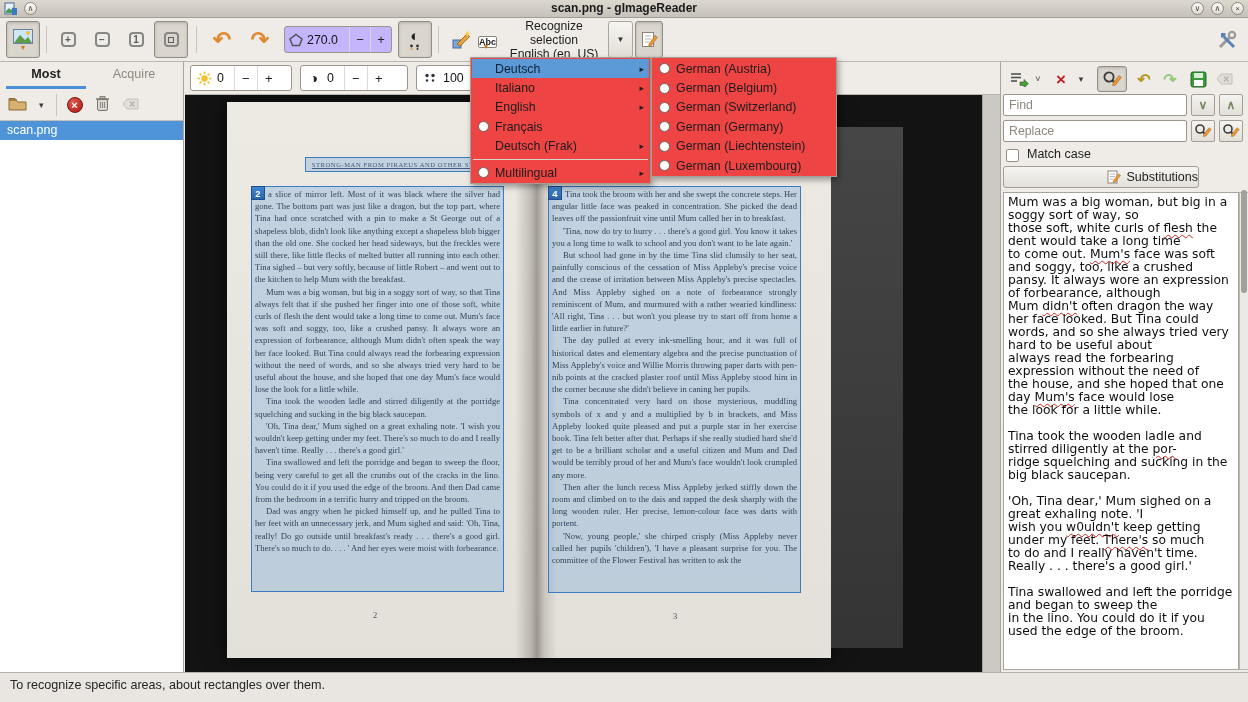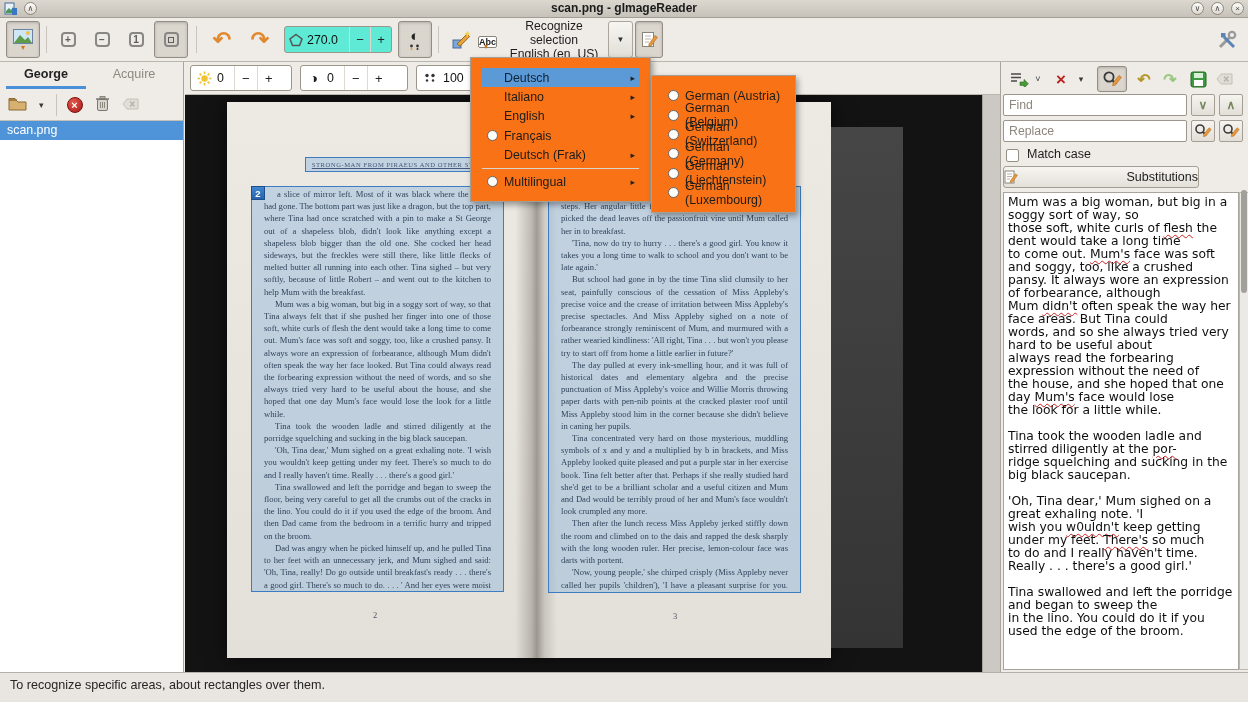--- a/index.html
+++ b/index.html
@@ -13,21 +13,21 @@
 
 .toolbar{position:absolute;left:0;top:18px;width:1248px;height:44px;background:#efece7;border-bottom:1px solid #bab6ae}
 .tbtn{position:absolute;top:3px;height:37px;display:flex;flex-direction:column;align-items:center;justify-content:center;gap:1px}
 .pressed{background:#dad6ce;border:1px solid #938d84;border-radius:3px;box-shadow:inset 0 1px 3px rgba(0,0,0,.18)}
 .raised{background:linear-gradient(#f7f5f1,#e2dfd8);border:1px solid #aba59b;border-radius:3px}
 .vsep{position:absolute;top:8px;width:1px;height:27px;background:#c8c4bc}
 .zbox{width:15px;height:15px;border:2px solid #878783;border-radius:4px;display:flex;align-items:center;justify-content:center;font-size:10px;font-weight:bold;color:#5d5d5d;line-height:1}
 .fitm{width:6px;height:6px;border:1.5px solid #5d5d5d}
 .rot{font-size:22px;font-weight:bold;color:#e0892f;line-height:20px}
 .caret{font-size:8px;color:#d07818;line-height:5px}
-.spin{position:absolute;left:284px;top:8px;width:108px;height:27px;background:#5eead4;border:1px solid #9c968a;border-radius:3px;display:flex;align-items:center}
+.spin{position:absolute;left:284px;top:8px;width:108px;height:27px;background:#c4b5fd;border:1px solid #9c968a;border-radius:3px;display:flex;align-items:center}
 .spin .picon{width:22px;display:flex;justify-content:center}
 .spin .val{flex:1;font-size:12.4px;color:#111}
 .sdiv{width:1px;height:100%;background:#ddd9d1}
 .sbtn{width:20px;height:100%;display:flex;align-items:center;justify-content:center;font-size:13px;color:#222}
 .abcbox{width:20px;height:14px;background:#fff;border:1px solid #8a857b;border-radius:2px;font-size:9px;font-weight:bold;color:#222;text-align:center;line-height:12px}
 .recog-txt{font-size:12.2px;color:#1d1d1d;line-height:14px;text-align:center}
 
 .ctrlbar{position:absolute;left:185px;top:62px;width:815px;height:33px;background:#efece7;border-bottom:1px solid #bab6ae;display:flex;align-items:center;padding-left:5px;gap:8px}
 .cgroup{height:26px;background:#fff;border:1px solid #9c968a;border-radius:3px;display:flex;align-items:center}
 .cicon{width:26px;display:flex;justify-content:center;align-items:center}
@@ -44,43 +44,43 @@
 .dim{opacity:.42}
 
 .canvas{position:absolute;left:185px;top:95px;width:797px;height:577px;background:#131313;overflow:hidden}
 .cscroll{position:absolute;left:982px;top:95px;width:18px;height:577px;background:#ccc9c4;border-left:1px solid #a9a59d}
 .book{position:absolute;left:42px;top:7px;width:604px;height:556px;background:linear-gradient(#edeae4,#e3e0d9);box-shadow:0 0 20px rgba(0,0,0,.65)}
 .bookedge{position:absolute;left:646px;top:32px;width:72px;height:521px;background:linear-gradient(#464646,#343434)}
 .spine{position:absolute;left:288px;top:0;width:42px;height:556px;background:linear-gradient(90deg,rgba(0,0,0,0),rgba(40,30,20,.22) 38%,rgba(40,30,20,.38) 52%,rgba(0,0,0,.12) 70%,rgba(0,0,0,0))}
 .region{position:absolute;background:rgba(108,163,219,.33);border:1px solid #3c7cc0}
 .badge{position:absolute;left:-1px;top:-1px;width:14px;height:14px;background:linear-gradient(#4286cf,#2a64aa);border:1px solid #1d4f8d;color:#fff;font-size:9.5px;font-weight:bold;text-align:center;line-height:13px;z-index:3}
 .bgap{float:left;width:13px;height:11px}
-.bookpage{height:100%;overflow:hidden;padding:1px 12px;font-family:"Liberation Serif",serif;font-size:8.6px;line-height:12.2px;color:#31445c;text-align:justify}
+.bookpage{height:100%;overflow:hidden;padding:1px 3px;font-family:"Liberation Serif",serif;font-size:8.6px;line-height:12.2px;color:#31445c;text-align:justify}
 .bookpage p.ind{text-indent:11px}
 .hdrcap{width:100%;height:100%;display:flex;align-items:center;justify-content:center;font-family:"Liberation Serif",serif;font-size:6.6px;letter-spacing:.55px;color:#43587a;text-decoration:underline;white-space:nowrap}
 .pagenum{position:absolute;font-family:"Liberation Serif",serif;font-size:8.5px;color:#4c5669}
 
 .rpanel{position:absolute;left:1000px;top:62px;width:248px;height:610px;background:#efece7;border-left:1px solid #a9a59d}
 .rtool{position:absolute;top:4px;height:26px;display:flex;align-items:center;justify-content:center}
 .fi{position:absolute;left:2px;width:184px;height:22px;border:1px solid #9b958b;border-radius:2px;background:#fff;font-family:"Liberation Sans",sans-serif;font-size:12.3px;color:#333;padding:0 5px;outline:none}
 .fi::placeholder{color:#8d887e;opacity:1}
 .fbtn{position:absolute;width:24px;height:22px;background:linear-gradient(#f6f4f0,#e2dfd8);border:1px solid #a49e94;border-radius:2px;display:flex;align-items:center;justify-content:center}
 .updn{font-size:12px;font-weight:bold;color:#76865e;line-height:1}
 .cb{position:absolute;left:5px;top:3px;width:13px;height:13px;background:#fff;border:1px solid #958f84;border-radius:2px}
 .mc-label{position:absolute;left:26px;top:1px;font-size:12.5px;color:#1d1d1d}
-.subsbtn{position:absolute;left:2px;top:104px;width:196px;height:22px;background:linear-gradient(#f7f5f1,#e3e0da);border:1px solid #a49e94;border-radius:3px;display:flex;align-items:center;justify-content:space-between;gap:5px;font-size:12.5px;color:#1d1d1d}
+.subsbtn{position:absolute;left:2px;top:104px;width:196px;height:22px;background:linear-gradient(#f7f5f1,#e3e0da);border:1px solid #a49e94;border-radius:3px;display:flex;align-items:center;justify-content:flex-end;gap:5px;font-size:12.5px;color:#1d1d1d}
 .otext{position:absolute;left:2px;top:130px;width:236px;height:478px;background:#fff;border:1px solid #a8a39b;padding:3px 2px 0 4px;font-family:"DejaVu Sans",sans-serif;font-size:12.3px;line-height:13px;color:#0e0e0e;overflow:hidden}
 .oline{min-height:13px}
 .err{text-decoration:underline;text-decoration-style:wavy;text-decoration-color:#c22;text-decoration-thickness:1px;text-underline-offset:2px}
 .oscroll{position:absolute;left:238px;top:130px;width:10px;height:478px;background:#eceae6;border:1px solid #bcb8b0}
 .othumb{position:absolute;left:1px;top:128px;width:6px;height:103px;background:#a2a09b;border-radius:3px}
 
-.menu{position:absolute;background:#f97316;border:1px solid #a49e94;box-shadow:2px 3px 6px rgba(0,0,0,.35);padding:10px;z-index:90}
+.menu{position:absolute;background:#ef4444;border:1px solid #a49e94;box-shadow:2px 3px 6px rgba(0,0,0,.35);padding:1px;z-index:90}
 #lang-menu{left:470px;top:57px;width:181px}
-#lang-submenu{left:651px;top:75px;width:145px}
+#lang-submenu{left:651px;top:57px;width:186px}
 .mrow{height:19.4px;display:flex;align-items:center;font-size:12.4px;color:#1c1c1c;padding-left:6px;position:relative}
 .mrow.hl{background:#5b9ad6;color:#0f2338}
 .mslot{width:17px;flex:none;display:flex;align-items:center}
 .radio{width:11px;height:11px;border:1px solid #6a655d;border-radius:50%;background:#fdfdfc}
 .marrow{position:absolute;right:5px;font-size:9px;color:#222}
 .msep{height:1px;background:#d8d4cc;margin:3px 1px}
 
 .status{position:absolute;left:0;top:672px;width:1248px;height:30px;background:#e9e6e1;border-top:1px solid #b4b0a8;font-size:12.6px;color:#262626;padding:5px 0 0 10px}
 .bigx{font-size:17px;font-weight:bold;color:#bb1f1f;line-height:1}
 .icon-span{line-height:1}
@@ -218,21 +218,21 @@
             <circle cx="9" cy="7.5" r="1.2" fill="#333"></circle>
           </svg>
         </span>
       <span class="cval">100</span>
       <div class="cbtn">−</div>
       <div class="cbtn">+</div>
     </div>
   </div>
 
   <div class="lpanel">
-    <div class="ltab" style="left:4px;width:84px;font-weight:bold;color:#222">George</div>
+    <div class="ltab" style="left:4px;width:84px;font-weight:bold;color:#222">Most</div>
     <div class="ltab" style="left:92px;width:84px;color:#8d897f">Acquire</div>
     <div class="tabline" style="left:6px;width:80px"></div>
     <div class="ltools">
       <span class="icon-span" style="margin-left:8px"><svg width="19" height="15">
             <path d="M1 4 h7 l2 2 h8 v8 H1 Z" fill="#d8b070" stroke="#8a6a34"></path>
             <path d="M1 4 V2.5 h6 l1.5 1.5 Z" fill="#c89c58" stroke="#8a6a34"></path>
           </svg></span>
       <span style="margin-left:12px;font-size:9px;color:#3a3a3a">▾</span>
       <span style="margin-left:12px;width:1px;height:22px;background:#c8c4bc"></span>
       <span class="redx" style="margin-left:10px">×</span>
@@ -368,21 +368,21 @@
           <path d="M6.5 10.5 L11.5 3.8 l2 1.5 L8.5 12 l-2.3 .6 Z" fill="#e8973a" stroke="#a86a20" stroke-width=".5"></path>
         </svg>
       <span>Substitutions</span>
     </div>
 
     <div class="otext" id="ocr-text">
         <div class="oline"><span>Mum was a big woman, but big in a soggy sort of way, so</span></div>
         <div class="oline"><span>those soft, white curls of </span><span class="err">flesh</span><span> the dent would take a long time</span></div>
         <div class="oline"><span>to come out. </span><span class="err">Mum's</span><span> face was soft and soggy, too, like a crushed</span></div>
         <div class="oline"><span>pansy. It always wore an expression of forbearance, although</span></div>
-        <div class="oline"><span>Mum </span><span class="err">didn't</span><span> often speak the way her face areas. But Tina could</span></div>
+        <div class="oline"><span>Mum </span><span class="err">didn't</span><span> often dragon the way her face looked. But Tina could</span></div>
         <div class="oline"><span>words, and so she always tried very hard to be useful about</span></div>
         <div class="oline"><span>always read the forbearing expression without the need of</span></div>
         <div class="oline"><span>the house, and she hoped that one day </span><span class="err">Mum's</span><span> face would lose</span></div>
         <div class="oline"><span>the look for a little while.</span></div>
         <div class="oline">&nbsp;</div>
         <div class="oline"><span>Tina took the wooden ladle and stirred diligently at the </span><span class="err">por-</span></div>
         <div class="oline"><span>ridge squelching and sucking in the big black saucepan.</span></div>
         <div class="oline">&nbsp;</div>
         <div class="oline"><span>'Oh, Tina dear,' Mum sighed on a great exhaling note. 'I</span></div>
         <div class="oline"><span>wish you </span><span class="err">w0uldn't</span><span> keep getting under my feet. </span><span class="err">There's</span><span> so much</span></div>

